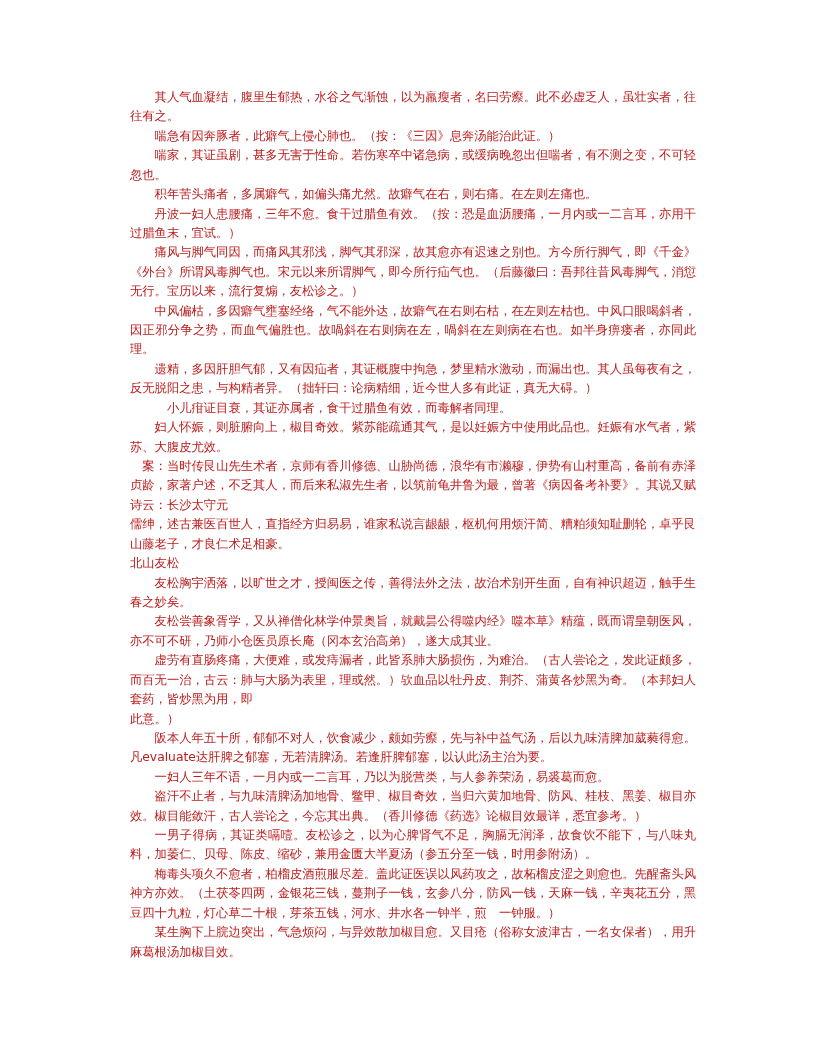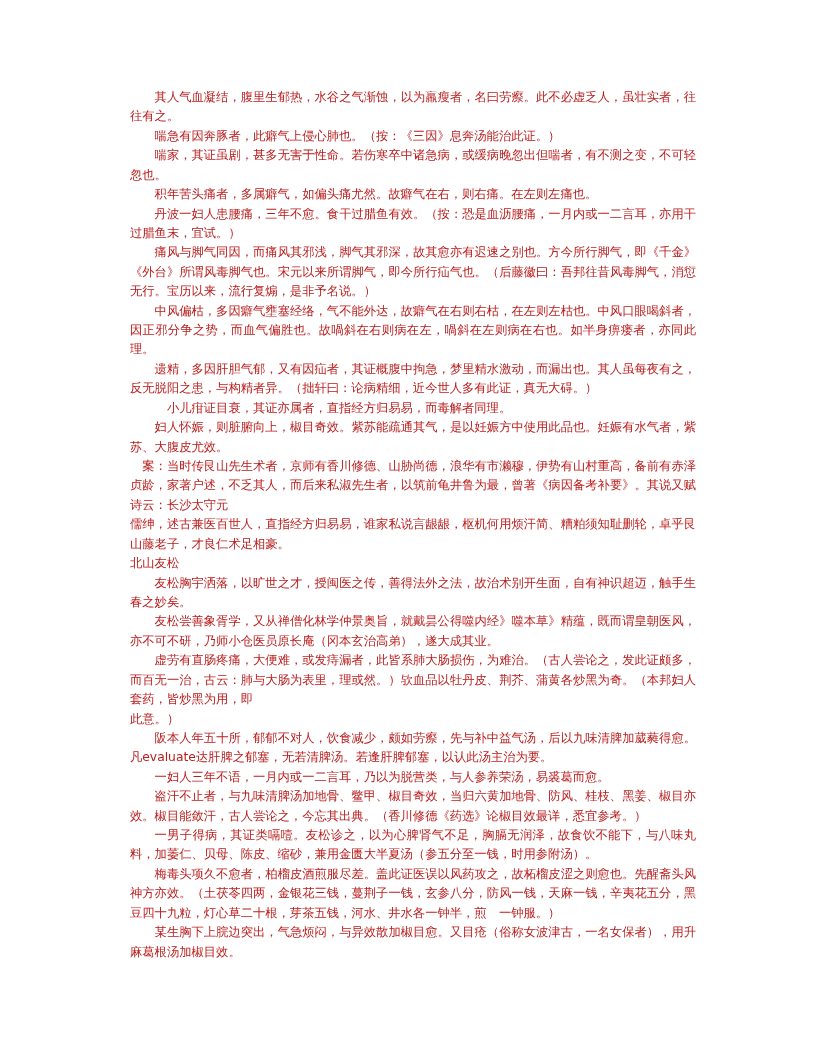--- a/index.html
+++ b/index.html
@@ -42,24 +42,24 @@
 </head>
 <body>
 
 <div class="page">
   <div class="doc-body" id="doc-body">
       <p>其人气血凝结，腹里生郁热，水谷之气渐蚀，以为羸瘦者，名曰劳瘵。此不必虚乏人，虽壮实者，往往有之。</p>
       <p>喘急有因奔豚者，此癖气上侵心肺也。（按：《三因》息奔汤能治此证。）</p>
       <p>喘家，其证虽剧，甚多无害于性命。若伤寒卒中诸急病，或缓病晚忽出但喘者，有不测之变，不可轻忽也。</p>
       <p>积年苦头痛者，多属癖气，如偏头痛尤然。故癖气在右，则右痛。在左则左痛也。</p>
       <p>丹波一妇人患腰痛，三年不愈。食干过腊鱼有效。（按：恐是血沥腰痛，一月内或一二言耳，亦用干过腊鱼末，宜试。）</p>
-      <p>痛风与脚气同因，而痛风其邪浅，脚气其邪深，故其愈亦有迟速之别也。方今所行脚气，即《千金》《外台》所谓风毒脚气也。宋元以来所谓脚气，即今所行疝气也。（后藤徽曰：吾邦往昔风毒脚气，消愆无行。宝历以来，流行复煽，是非予名说。）</p>
+      <p>痛风与脚气同因，而痛风其邪浅，脚气其邪深，故其愈亦有迟速之别也。方今所行脚气，即《千金》《外台》所谓风毒脚气也。宋元以来所谓脚气，即今所行疝气也。（后藤徽曰：吾邦往昔风毒脚气，消愆无行。宝历以来，流行复煽，友松诊之。）</p>
       <p>中风偏枯，多因癖气壅塞经络，气不能外达，故癖气在右则右枯，在左则左枯也。中风口眼喝斜者，因正邪分争之势，而血气偏胜也。故喎斜在右则病在左，喎斜在左则病在右也。如半身痹瘘者，亦同此理。</p>
       <p>遗精，多因肝胆气郁，又有因疝者，其证概腹中拘急，梦里精水激动，而漏出也。其人虽每夜有之，反无脱阳之患，与构精者异。（拙轩曰：论病精细，近今世人多有此证，真无大碍。）</p>
-      <p class="indent3">小儿疳证目衰，其证亦属者，直指经方归易易，而毒解者同理。</p>
+      <p class="indent3">小儿疳证目衰，其证亦属者，食干过腊鱼有效，而毒解者同理。</p>
       <p>妇人怀娠，则脏腑向上，椒目奇效。紫苏能疏通其气，是以妊娠方中使用此品也。妊娠有水气者，紫苏、大腹皮尤效。</p>
       <p class="noindent">　案：当时传艮山先生术者，京师有香川修德、山胁尚德，浪华有市濑穆，伊势有山村重高，备前有赤泽贞龄，家著户述，不乏其人，而后来私淑先生者，以筑前龟井鲁为最，曾著《病因备考补要》。其说又赋诗云：长沙太守元</p>
       <p class="noindent">儒绅，述古兼医百世人，直指经方归易易，谁家私说言龈龈，枢机何用烦汗简、糟粕须知耻删轮，卓乎艮山藤老子，才良仁术足相豪。</p>
       <p class="noindent">北山友松</p>
       <p>友松胸宇洒落，以旷世之才，授闽医之传，善得法外之法，故治术别开生面，自有神识超迈，触手生春之妙矣。</p>
       <p>友松尝善象胥学，又从禅僧化林学仲景奥旨，就戴昙公得噬内经》噬本草》精蕴，既而谓皇朝医风，亦不可不研，乃师小仓医员原长庵（冈本玄治高弟），遂大成其业。</p>
       <p>虚劳有直肠疼痛，大便难，或发痔漏者，此皆系肺大肠损伤，为难治。（古人尝论之，发此证颇多，而百无一治，古云：肺与大肠为表里，理或然。）欤血品以牡丹皮、荆芥、蒲黄各炒黑为奇。（本邦妇人套药，皆炒黑为用，即</p>
       <p class="noindent">此意。）</p>
       <p class="noindent">　　阪本人年五十所，郁郁不对人，饮食减少，颇如劳瘵，先与补中益气汤，后以九味清脾加葳蕤得愈。凡evaluate达肝脾之郁塞，无若清脾汤。若逢肝脾郁塞，以认此汤主治为要。</p>
       <p>一妇人三年不语，一月内或一二言耳，乃以为脱营类，与人参养荣汤，易裘葛而愈。</p>

